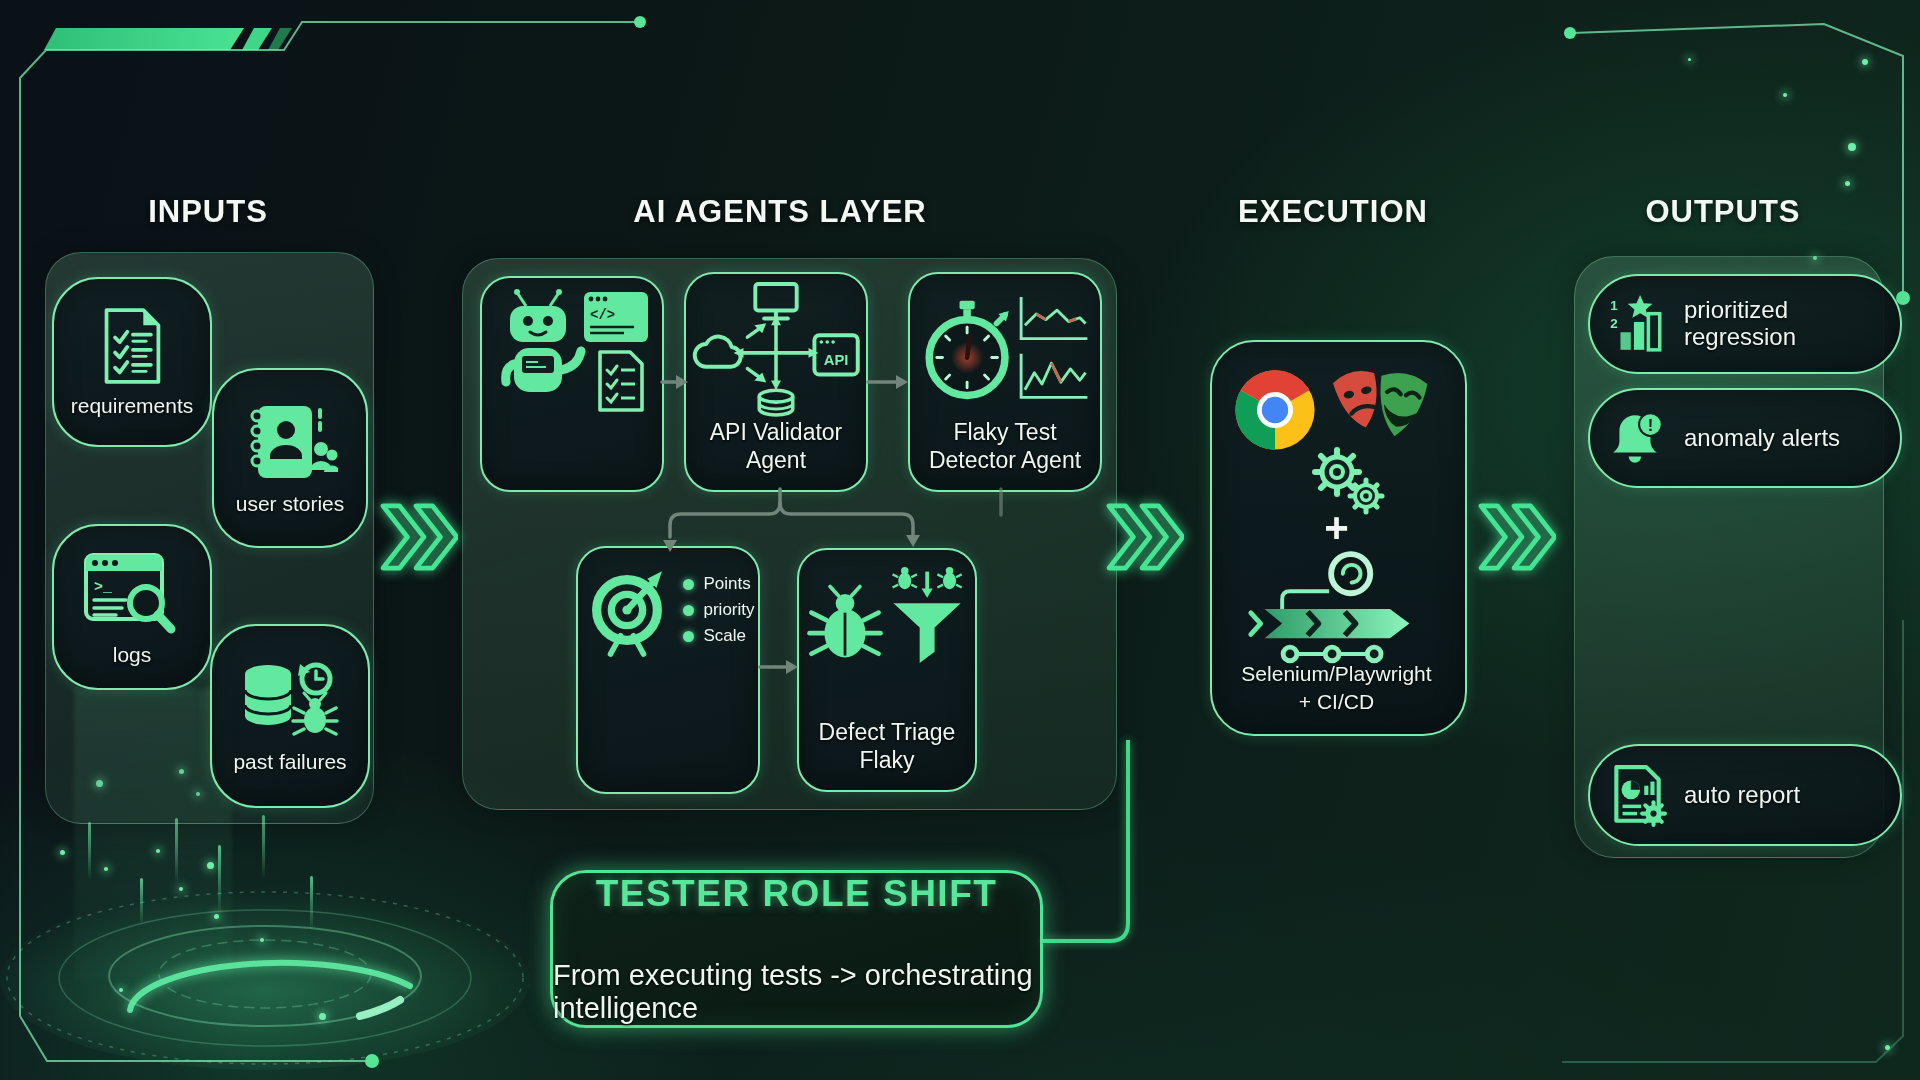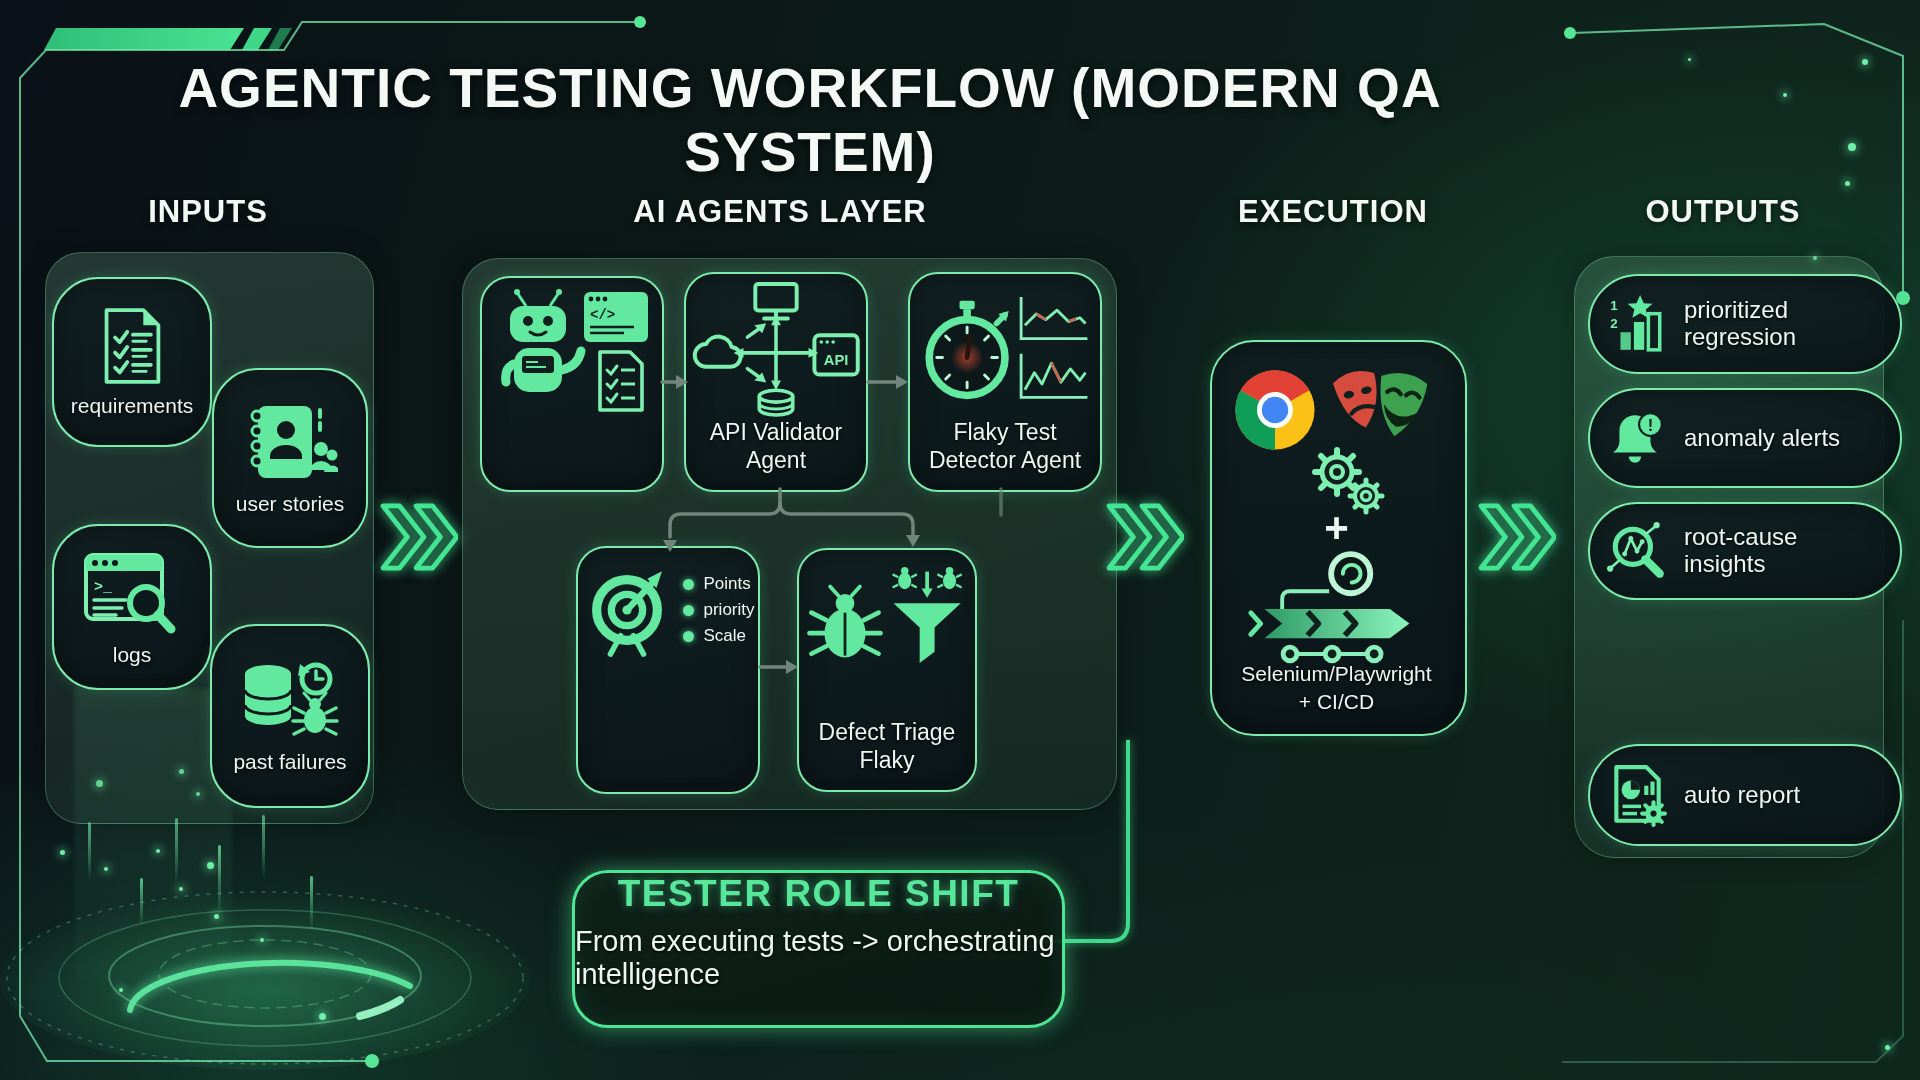--- a/index.html
+++ b/index.html
@@ -39,25 +39,25 @@
   .agent-label{font-size:23px;text-align:center;line-height:1.22;color:#eef6f1;text-shadow:0 1px 3px #000;margin-top:auto;margin-bottom:16px;padding:0 8px;}
   .pill{border-radius:54px;display:flex;align-items:center;gap:16px;padding:0 16px;}
   .pill-label{font-size:24px;line-height:1.12;color:#eef6f1;text-shadow:0 1px 3px #000;width:176px;}
   .exec-card{border-radius:44px;}
   .exec-plus{font-size:42px;font-weight:bold;color:#eef6f1;text-align:center;}
   .exec-label{font-size:21px;text-align:center;color:#eef6f1;text-shadow:0 1px 3px #000;}
   .bullets{display:flex;flex-direction:column;gap:6px;}
   .bullet{display:flex;align-items:center;gap:9px;font-size:17px;color:#f0f7f2;}
   .bullet::before{content:"";width:11px;height:11px;border-radius:50%;background:#62e89f;box-shadow:0 0 6px rgba(98,232,159,0.8);}
   .footer-box{
-    left:572px;top:870px;width:487px;height:152px;border-radius:36px;
+    left:550px;top:870px;width:487px;height:152px;border-radius:36px;
     background:linear-gradient(165deg, rgba(14,34,25,0.92), rgba(10,24,19,0.92));
     border:3.5px solid #4ee694;
     box-shadow:0 0 22px rgba(78,230,148,0.55), inset 0 0 28px rgba(78,230,148,0.10);
-    display:flex;flex-direction:column;align-items:center;justify-content:flex-start;gap:10px;
+    display:flex;flex-direction:column;align-items:center;justify-content:space-between;gap:10px;
   }
   .footer-title{font-size:37px;font-weight:bold;letter-spacing:1.5px;color:#57e79a;text-shadow:0 0 10px rgba(87,231,154,0.5);}
   .footer-sub{font-size:29px;color:#eef6f2;text-shadow:0 1px 3px #000;}
   .chev{filter:drop-shadow(0 0 6px rgba(70,230,150,0.85));}
   .p{position:absolute;border-radius:50%;background:#6ef0a8;box-shadow:0 0 8px 2px rgba(110,240,168,0.55);}
   .streak{position:absolute;width:3px;background:linear-gradient(to top, rgba(110,240,170,0), rgba(110,240,170,0.75));border-radius:2px;}
   .pillar{position:absolute;left:74px;top:688px;width:158px;height:292px;
     background:linear-gradient(to bottom, rgba(110,235,170,0.13), rgba(110,235,170,0.02));
     filter:blur(2px);}
   svg text{font-family:"Liberation Sans",sans-serif;}
@@ -124,21 +124,20 @@
   <div class="p" style="left:319px;top:1013px;width:7px;height:7px;"></div>
   <div class="p" style="left:260px;top:938px;width:4px;height:4px;"></div>
   <div class="p" style="left:1885px;top:1045px;width:5px;height:5px;"></div>
   <div class="streak" style="left:88px;top:822px;height:58px;"></div>
   <div class="streak" style="left:175px;top:818px;height:66px;"></div>
   <div class="streak" style="left:218px;top:845px;height:70px;"></div>
   <div class="streak" style="left:140px;top:878px;height:48px;"></div>
   <div class="streak" style="left:262px;top:815px;height:64px;"></div>
   <div class="streak" style="left:310px;top:876px;height:55px;"></div>
 
-  <div class="abs title">AGENTIC TESTING WORKFLOW (MODERN QA SYSTEM)</div>
   <div class="abs col-header" style="left:108px;width:200px;">INPUTS</div>
   <div class="abs col-header" style="left:578px;width:404px;">AI AGENTS LAYER</div>
   <div class="abs col-header" style="left:1212px;width:242px;">EXECUTION</div>
   <div class="abs col-header" style="left:1622px;width:202px;text-align:center;">OUTPUTS</div>
 
   <div class="abs panel" style="left:45px;top:252px;width:327px;height:570px;"></div>
 
   <div class="abs node" style="left:52px;top:277px;width:156px;height:166px;">
     <svg width="66" height="80" viewBox="0 0 70 84">
       <path d="M8,4 H47 L63,20 V80 H8 Z" fill="none" stroke="#7df0b0" stroke-width="4" stroke-linejoin="round"></path>
@@ -515,36 +514,20 @@
   <div class="abs pill" style="left:1588px;top:388px;width:278px;height:96px;">
     <svg width="62" height="62" viewBox="0 0 60 60">
       <path d="M28,8 a15,15 0 0 1 15,15 v10 q0,7 6,11 H7 q6,-4 6,-11 v-10 a15,15 0 0 1 15,-15 z" fill="#62e89f"></path>
       <path d="M22,48 a6,6 0 0 0 12,0 z" fill="#62e89f"></path>
       <circle cx="43" cy="17" r="11" fill="#62e89f" stroke="#121f21" stroke-width="2"></circle>
       <text x="43" y="23" font-size="16" font-weight="bold" fill="#121f21" text-anchor="middle">!</text>
     </svg>
     <div class="pill-label">anomaly alerts</div>
   </div>
 
-  <div class="abs pill" style="left:1588px;top:502px;width:278px;height:94px;">
-    <svg width="62" height="62" viewBox="0 0 60 60">
-      <circle cx="26" cy="26" r="17" fill="rgba(12,24,24,0.4)" stroke="#62e89f" stroke-width="5"></circle>
-      <line x1="38" y1="38" x2="52" y2="52" stroke="#62e89f" stroke-width="8" stroke-linecap="round"></line>
-      <polyline points="18,33 24,18 30,30 35,21" fill="none" stroke="#7df0b0" stroke-width="2.6"></polyline>
-      <circle cx="18" cy="33" r="2.4" fill="#7df0b0"></circle>
-        <circle cx="24" cy="18" r="2.4" fill="#7df0b0"></circle>
-      <circle cx="30" cy="30" r="2.4" fill="#7df0b0"></circle>
-        <circle cx="35" cy="21" r="2.4" fill="#7df0b0"></circle>
-      <line x1="38" y1="14" x2="48" y2="6" stroke="#7df0b0" stroke-width="2.4"></line>
-        <circle cx="49" cy="5" r="3" fill="#7df0b0"></circle>
-      <line x1="13" y1="39" x2="5" y2="46" stroke="#7df0b0" stroke-width="2.4"></line>
-        <circle cx="4" cy="47" r="3" fill="#7df0b0"></circle>
-    </svg>
-    <div class="pill-label">root-cause insights</div>
-  </div>
 
 
   <div class="abs pill" style="left:1588px;top:744px;width:278px;height:98px;">
     <svg width="62" height="64" viewBox="0 0 60 62">
       <path d="M10,4 H39 L51,16 V56 H10 Z" fill="rgba(12,24,24,0.4)" stroke="#62e89f" stroke-width="4" stroke-linejoin="round"></path>
       <circle cx="24" cy="26" r="9" fill="#62e89f"></circle>
       <path d="M24,26 L24,17 A9,9 0 0 1 33,26 Z" fill="#121f21"></path>
       <rect x="37" y="22" width="4" height="9" fill="#62e89f"></rect>
       <rect x="43" y="18" width="4" height="13" fill="#62e89f"></rect>
       <line x1="16" y1="42" x2="34" y2="42" stroke="#62e89f" stroke-width="3.4"></line>

